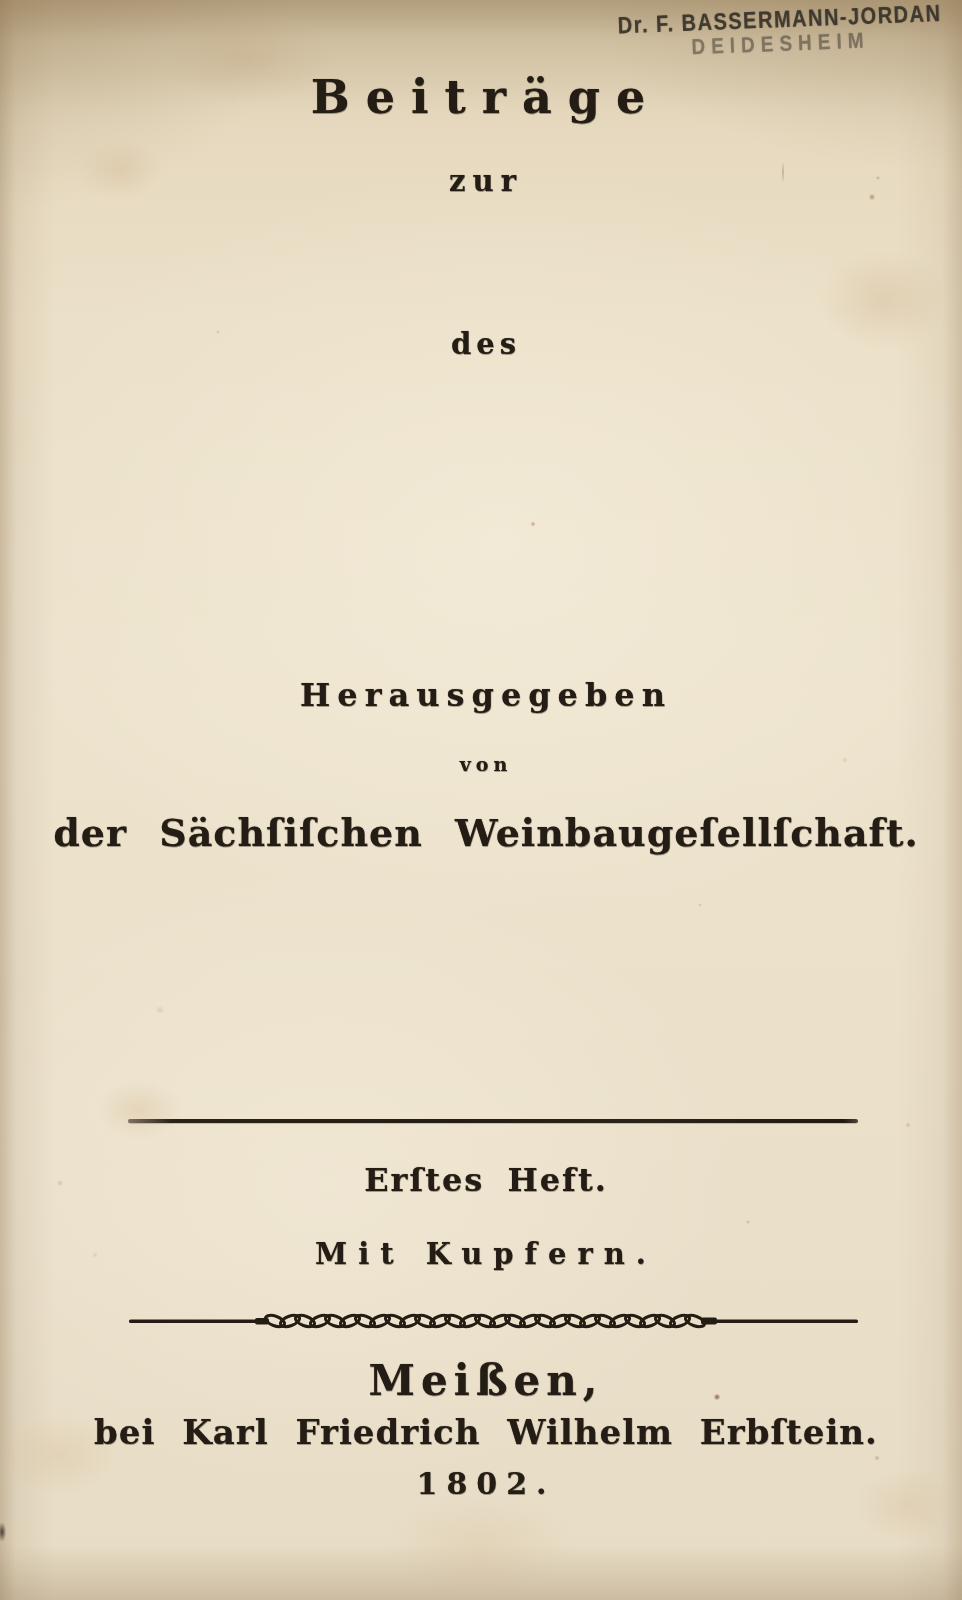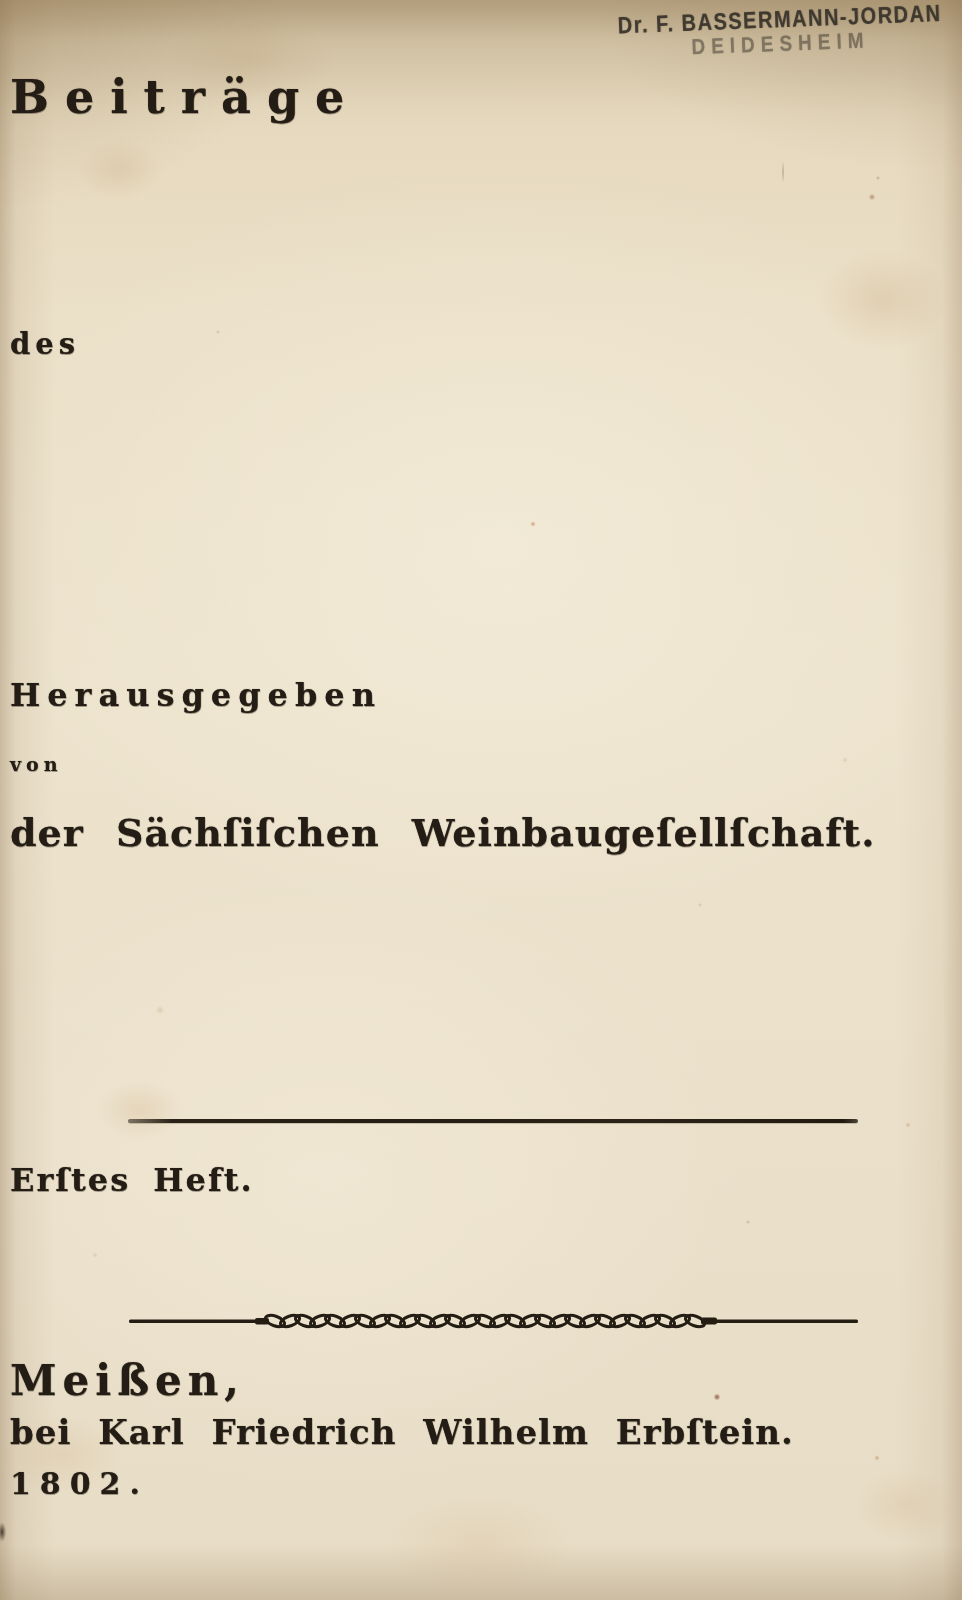--- a/index.html
+++ b/index.html
@@ -45,21 +45,21 @@
       radial-gradient(60px 44px at 120px 170px, rgba(190,150,100,.18), rgba(190,150,100,0) 70%),
       radial-gradient(90px 70px at 884px 300px, rgba(180,140,95,.20), rgba(180,140,95,0) 72%),
       radial-gradient(60px 42px at 140px 1110px, rgba(205,170,125,.25), rgba(205,170,125,0) 70%),
       radial-gradient(130px 70px at 480px 1545px, rgba(200,165,120,.16), rgba(200,165,120,0) 72%),
       radial-gradient(80px 55px at 60px 1455px, rgba(198,162,115,.18), rgba(198,162,115,0) 72%),
       radial-gradient(70px 50px at 905px 1505px, rgba(198,162,115,.18), rgba(198,162,115,0) 72%),
       radial-gradient(120px 60px at 250px 60px, rgba(170,132,88,.16), rgba(170,132,88,0) 72%);
   }
   
   .ink{
-    position:absolute;left:10px;right:0;
+    position:absolute;left:10px;right:0;text-align:center;
     color:#241d15;font-weight:bold;white-space:nowrap;
     text-shadow:0 0 1px rgba(46,36,24,.55), .5px .5px .6px rgba(46,36,24,.35);
   }
   .l-beitraege    {top:70px;  font-size:46px; letter-spacing:16px;}
   .l-zur          {top:164px; font-size:29px; letter-spacing:7px;}
   .l-befoerderung {top:236px; font-size:50px; letter-spacing:15px;}
   .l-des          {top:327px; font-size:29px; letter-spacing:5px;}
   .l-main-title   {top:450px; font-size:62px; letter-spacing:2px; word-spacing:38px;}
   .l-herausgegeben{top:676px; font-size:32px; letter-spacing:7px;}
   .l-von          {top:753px; font-size:19px; letter-spacing:5px;}
@@ -103,29 +103,31 @@
 <div class="page">
 
   <div class="stains"></div>
 
   <div class="stamp">
     <div class="s1">Dr. F. BASSERMANN-JORDAN</div>
     <div class="s2">DEIDESHEIM</div>
   </div>
 
   <div class="ink l-beitraege">Beiträge</div>
+  <div class="ink l-zur">zur</div>
   <div class="ink l-des">des</div>
 
   <div class="ink l-herausgegeben">Herausgegeben</div>
   <div class="ink l-von">von</div>
   <div class="ink l-gesellschaft">der Sächſiſchen Weinbaugeſellſchaft.</div>
 
   <div class="rule-plain"></div>
 
   <div class="ink l-erstes-heft">Erſtes Heft.</div>
+  <div class="ink l-mit-kupfern">Mit Kupfern.</div>
 
   <div class="ornament">
     <svg viewBox="0 0 729 22" xmlns="http://www.w3.org/2000/svg">
       <rect x="0" y="9.5" width="134" height="3.4" rx="1.5" fill="#241d13"></rect>
       <rect x="126" y="8" width="14" height="6.5" rx="2" fill="#241d13"></rect>
       <g fill="none" stroke="#241d13" stroke-width="3">
           <ellipse cx="146" cy="11" rx="10" ry="4.8" transform="rotate(20 146 11)"></ellipse>
           <ellipse cx="161" cy="11" rx="10" ry="4.8" transform="rotate(-20 161 11)"></ellipse>
           <ellipse cx="176" cy="11" rx="10" ry="4.8" transform="rotate(20 176 11)"></ellipse>
           <ellipse cx="191" cy="11" rx="10" ry="4.8" transform="rotate(-20 191 11)"></ellipse>

